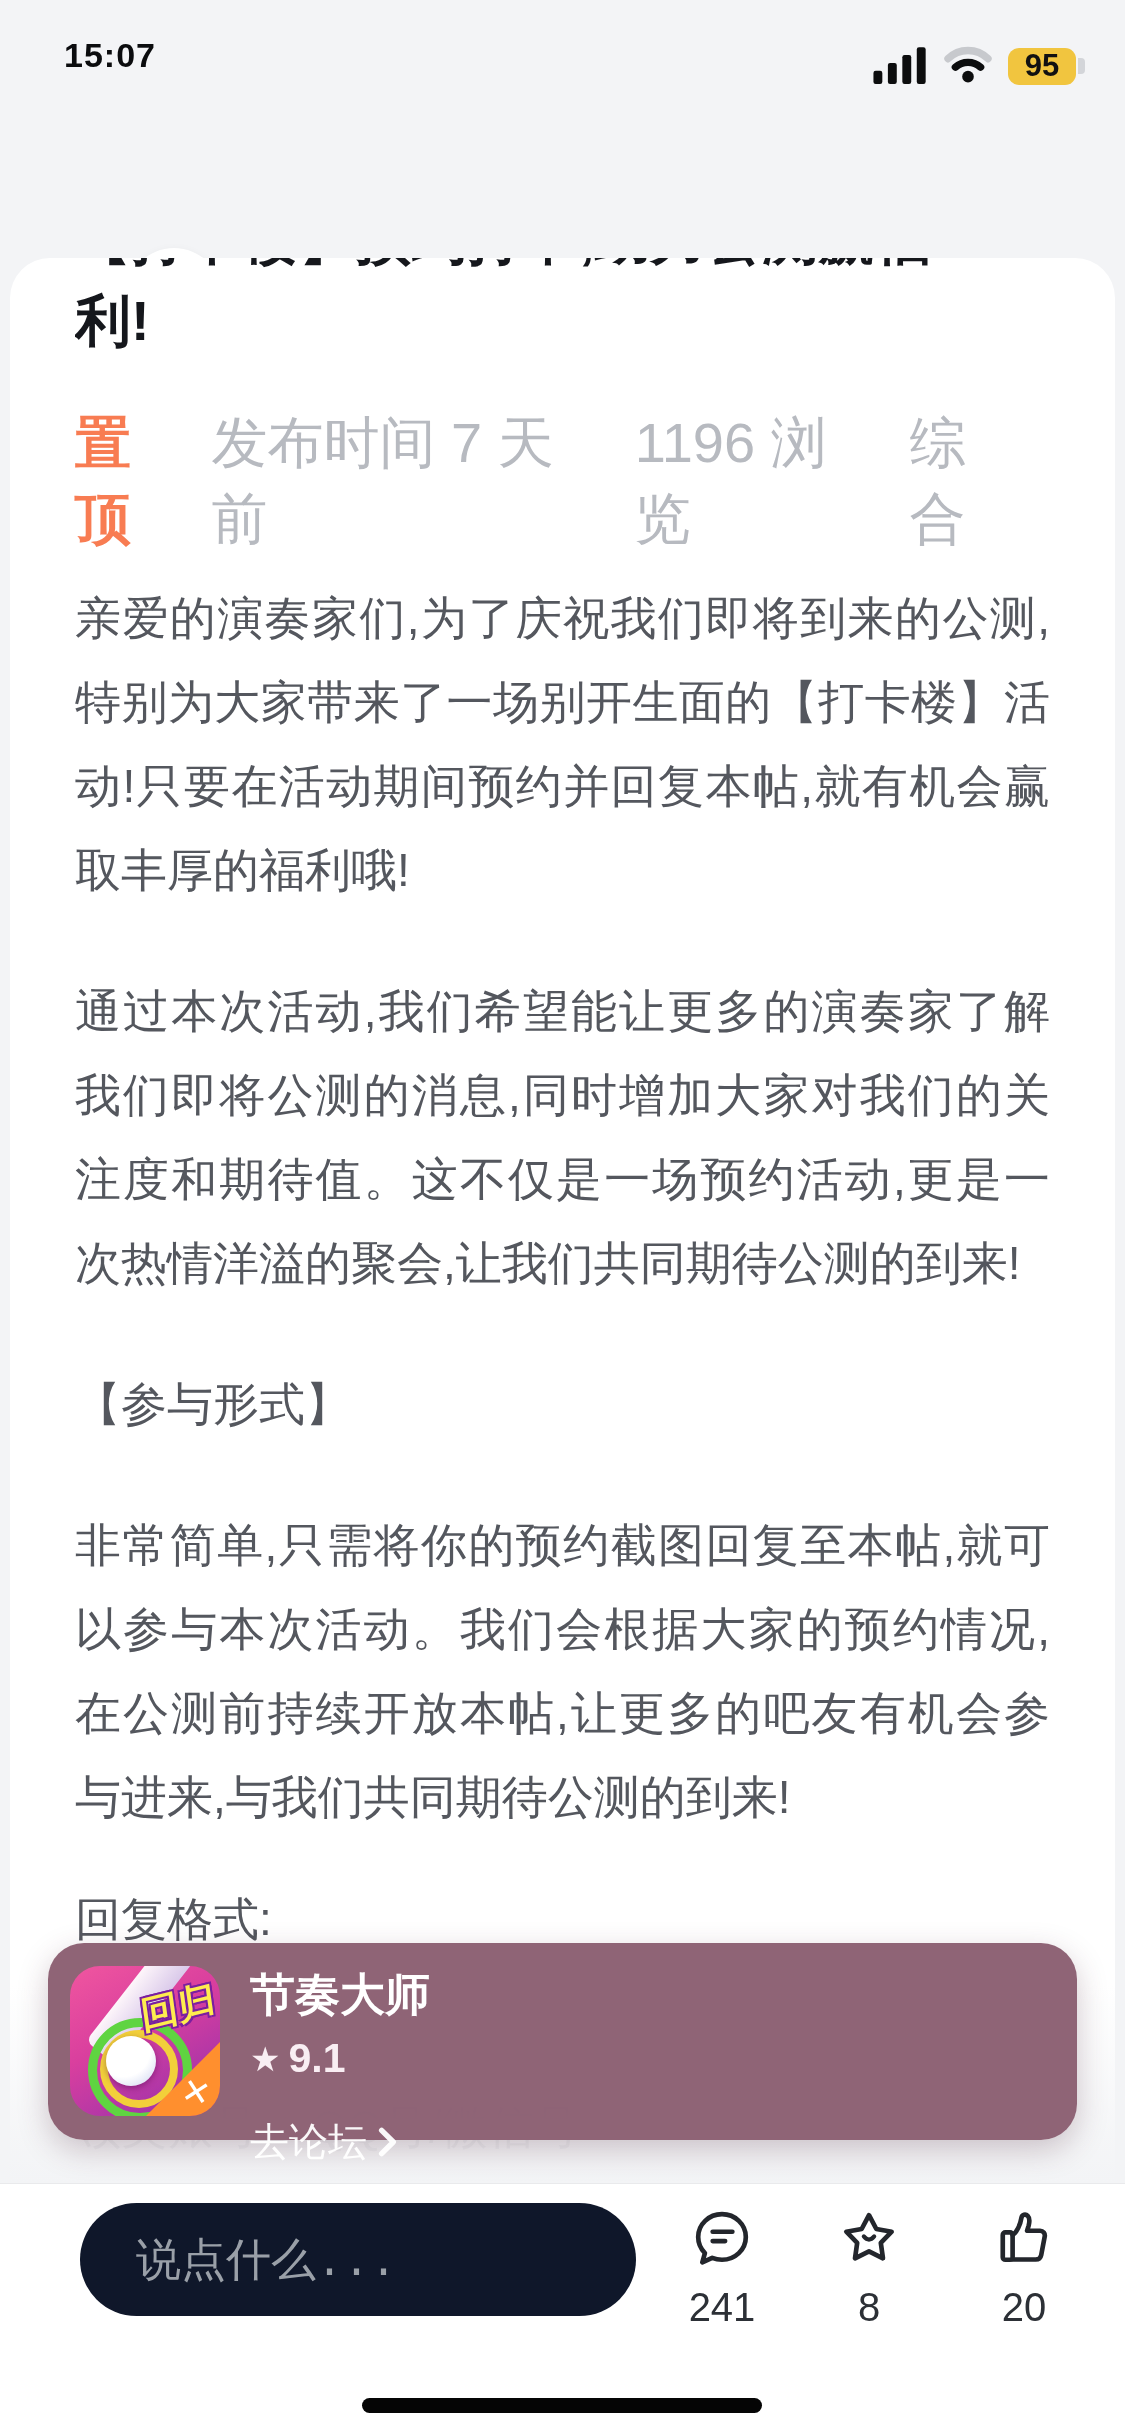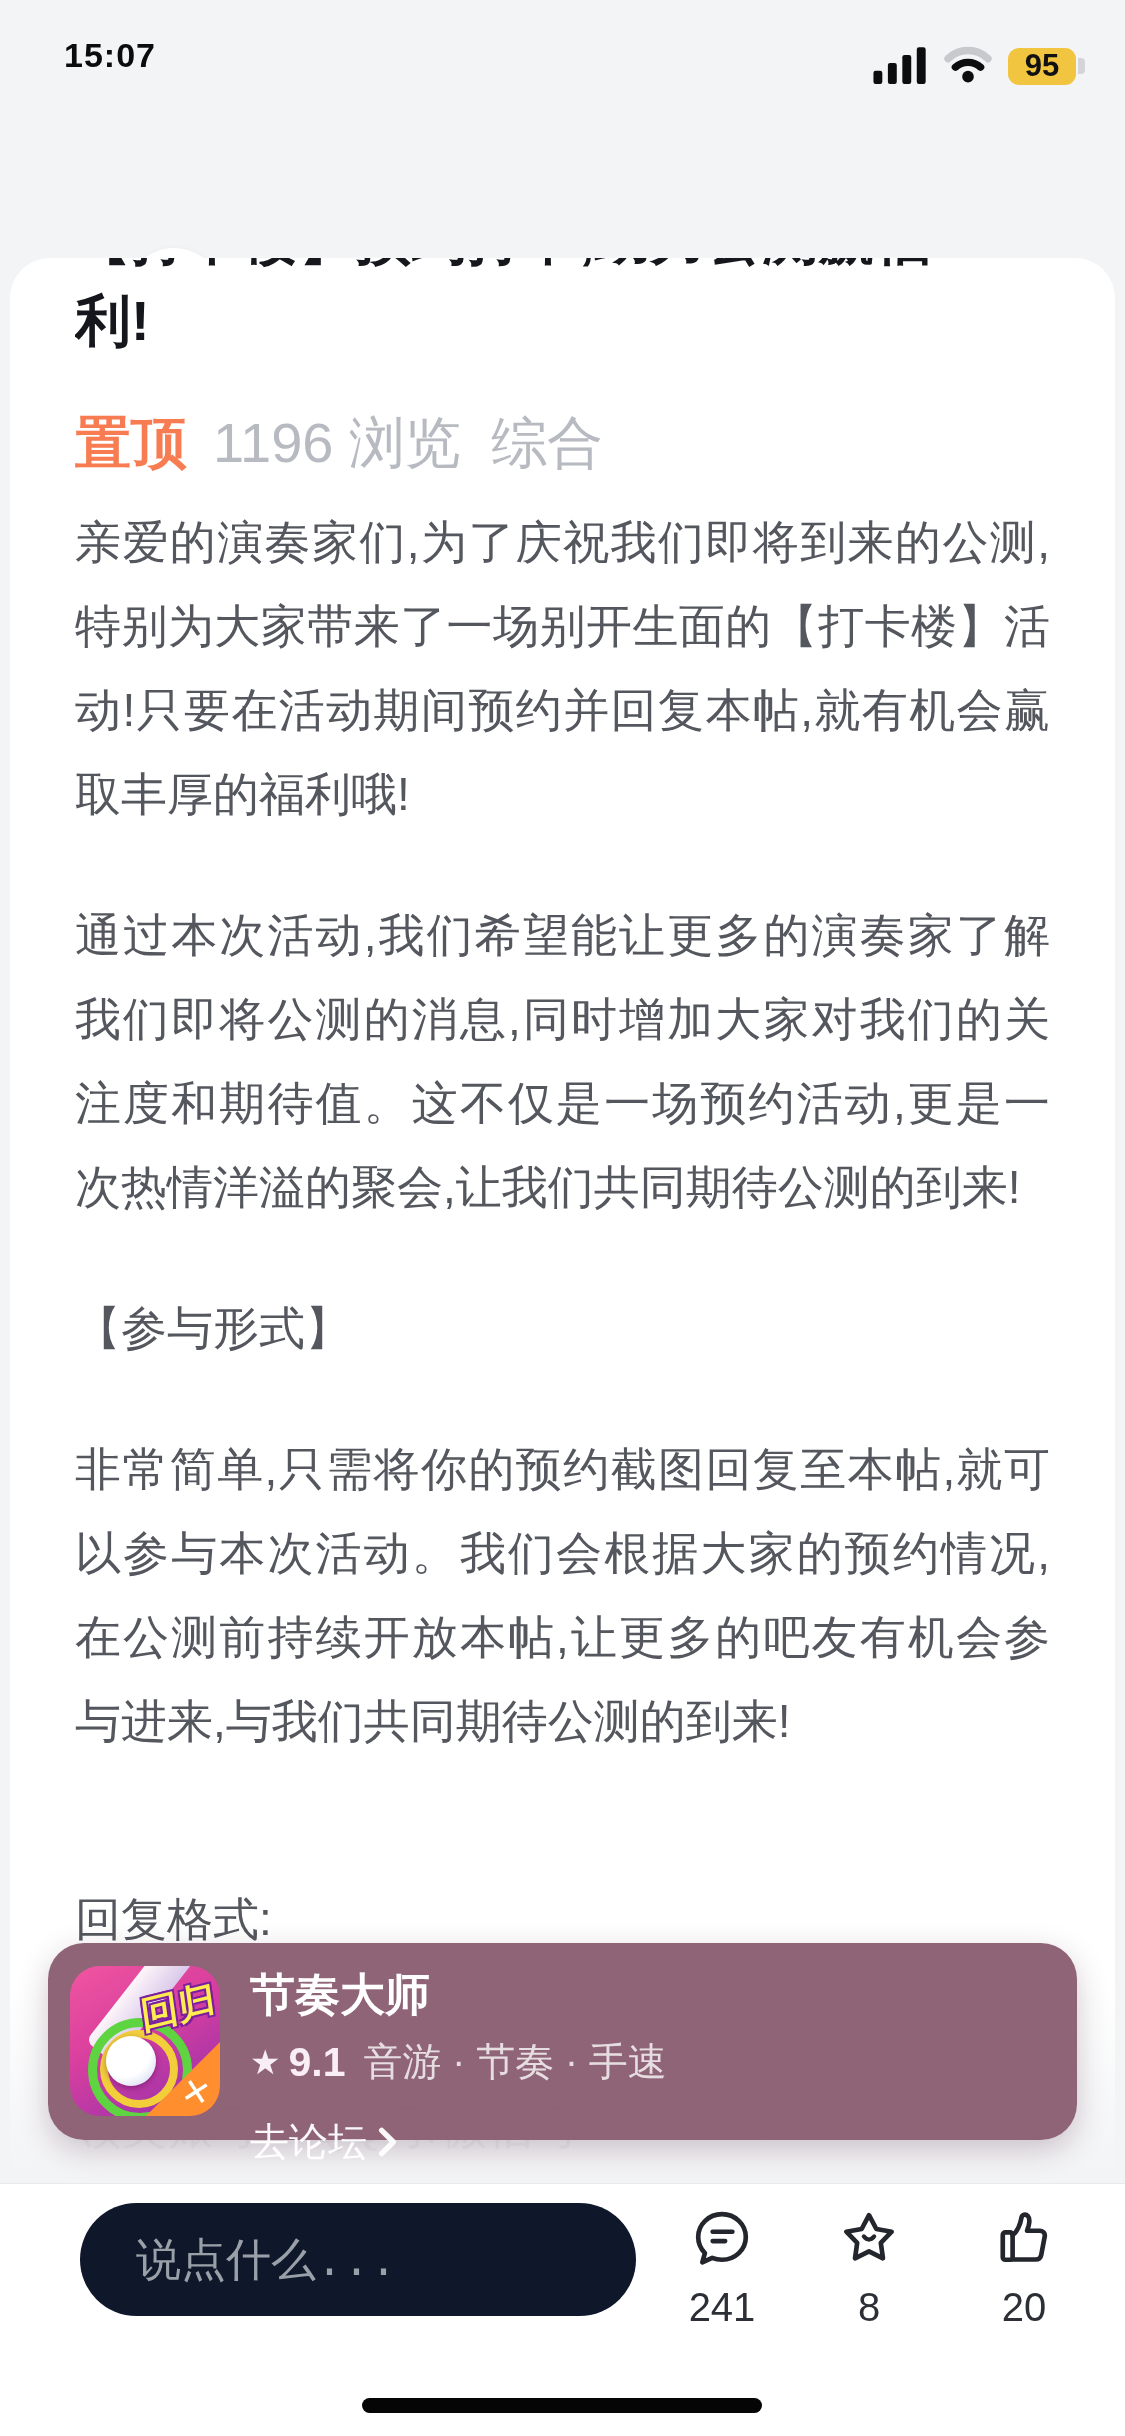--- a/index.html
+++ b/index.html
@@ -137,20 +137,21 @@
   </div>
 </div>
 
 <div class="card">
   <div class="title-clip">
     <div class="title-line first">【打卡楼】预约打卡,助力公测赢福</div>
     <div class="title-line">利!</div>
   </div>
   <div class="meta">
     <span class="pinned" style="margin-right:26px;">置顶</span>
+    <span>发布时间 7 天前</span>
     <span>1196 浏览</span>
     <span>综合</span>
   </div>
   <div class="body">
     <p>亲爱的演奏家们,为了庆祝我们即将到来的公测,特别为大家带来了一场别开生面的【打卡楼】活动!只要在活动期间预约并回复本帖,就有机会赢取丰厚的福利哦!</p>
     <p>通过本次活动,我们希望能让更多的演奏家了解我们即将公测的消息,同时增加大家对我们的关注度和期待值。这不仅是一场预约活动,更是一次热情洋溢的聚会,让我们共同期待公测的到来!</p>
     <p>【参与形式】</p>
     <p>非常简单,只需将你的预约截图回复至本帖,就可以参与本次活动。我们会根据大家的预约情况,在公测前持续开放本帖,让更多的吧友有机会参与进来,与我们共同期待公测的到来!</p>
   </div>
   <div class="reply-label">回复格式:</div>
@@ -166,21 +167,20 @@
       <div class="gring2"></div>
       <div class="gball"></div>
     <div class="gtxt">回归</div>
     <div class="gcorner"></div>
     <div class="gx">✕</div>
   </div>
   <div class="gname">节奏大师</div>
   <div class="grow">
     <span class="gstar">★</span>
     <span class="gscore">9.1</span>
-    <span>音游 · 节奏 · 手速</span>
   </div>
   <div class="gforum">
     <span>去论坛</span>
     <svg width="22" height="32" viewBox="0 0 20 30">
       <polyline points="4,4 15,15 4,26" fill="none" stroke="rgba(255,255,255,.95)" stroke-width="5" stroke-linecap="round" stroke-linejoin="round"></polyline>
     </svg>
   </div>
 </div>
 
 <div class="bbar">

